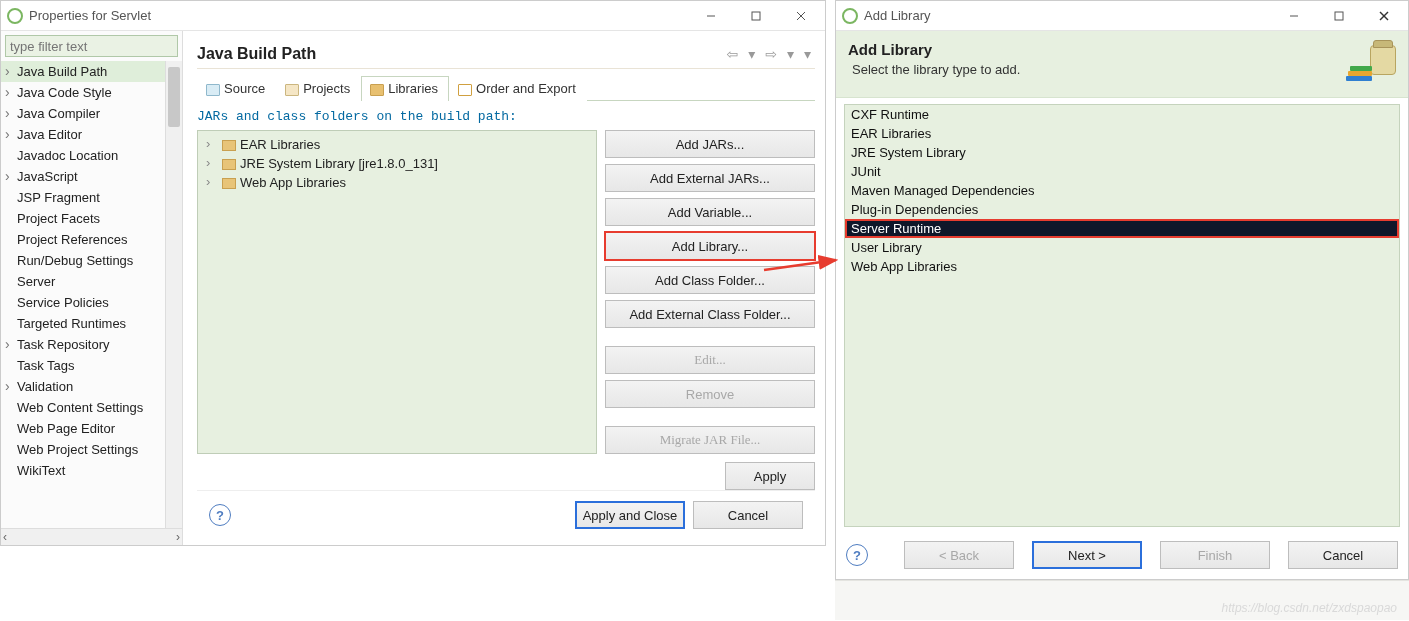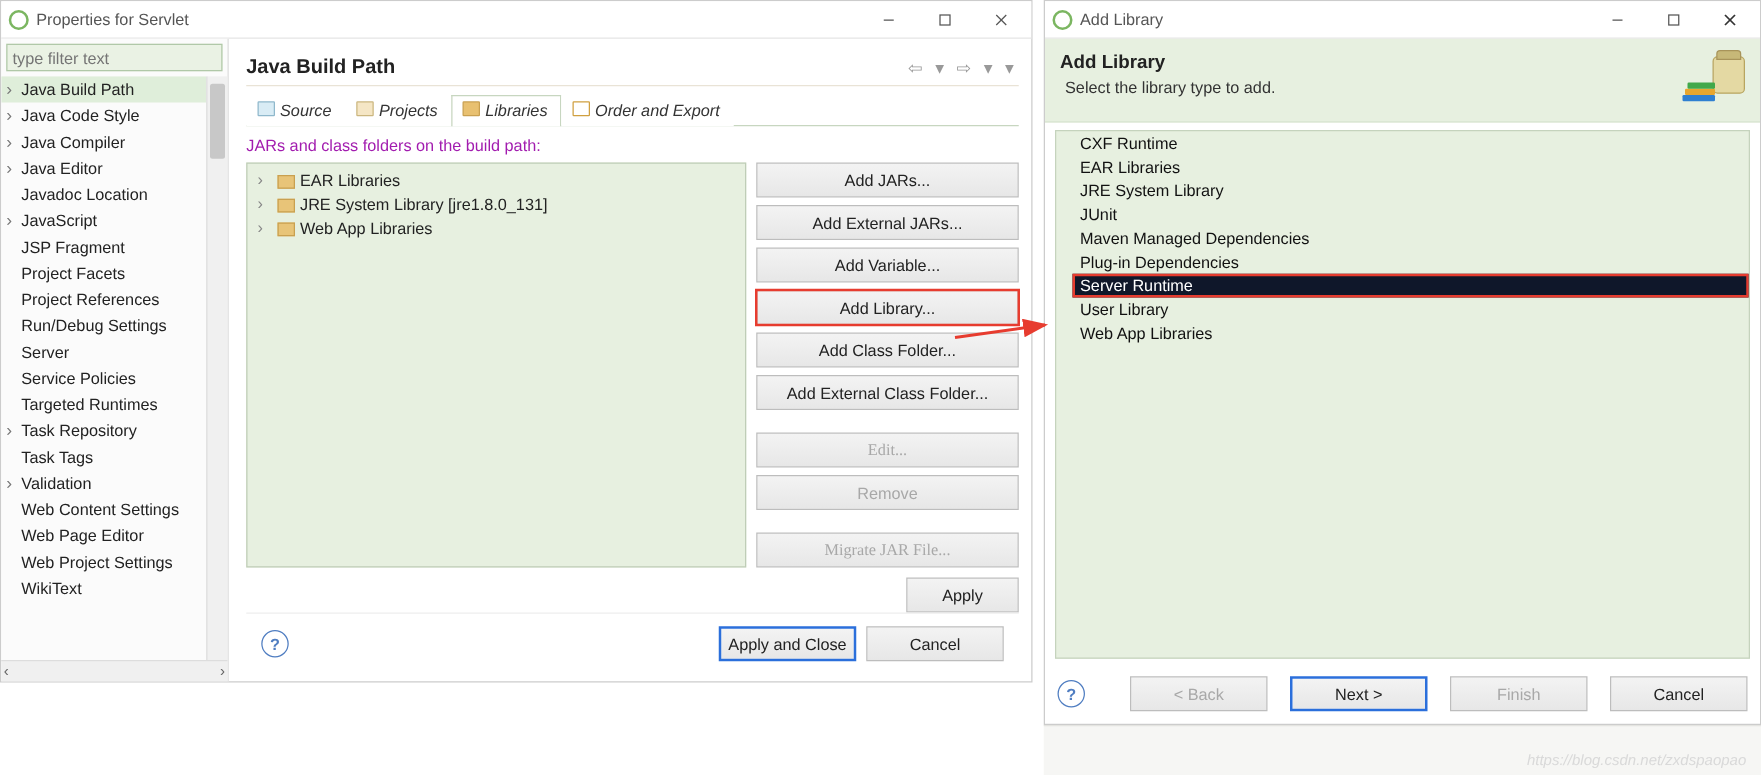--- a/index.html
+++ b/index.html
@@ -30,29 +30,29 @@
 .sb-h { height:17px; background:#f0f0f0; border-top:1px solid #ddd; display:flex; align-items:center; justify-content:space-between; padding:0 2px;}
 .sb-h span { color:#666; font-size:12px;}
 
 .mainpane { flex:1; display:flex; flex-direction:column; padding:8px 10px 8px 14px;}
 .mp-head { display:flex; align-items:center; height:30px; border-bottom:1px solid #e9e3d6; margin-bottom:6px;}
 .mp-head h2 { font-size:16px; font-weight:600; margin:0; flex:1; color:#222;}
 .navarrows { display:flex; gap:2px; color:#999;}
 .navarrows span { padding:2px 4px; font-size:14px; }
 
 .tabs { display:flex; border-bottom:1px solid #c7d6c0; }
-.tab { padding:4px 10px 5px 8px; display:flex; align-items:flex-start; gap:4px; border:1px solid transparent; border-bottom:none; color:#333; position:relative; top:1px; background:#fff;font-style:italic;}
+.tab { padding:4px 10px 5px 8px; display:flex; align-items:flex-end; gap:4px; border:1px solid transparent; border-bottom:none; color:#333; position:relative; top:1px; background:#fff;}
 .tab.active { border-color:#c7d6c0; background:#fff; }
 .tab .ticon { width:14px; height:12px; background:#e8c070; border:1px solid #c9a050; border-radius:1px; display:inline-block;}
 .tab .ticon.src { background:#d9ecf5; border-color:#8fb8cc;}
 .tab .ticon.prj { background:#f5e6c5; border-color:#cbb67f;}
 .tab .ticon.ord { background:#fff; border-color:#d0a040;}
 
 .bp-body { flex:1; display:flex; flex-direction:column; min-height:0; padding-top:6px;}
-.bp-label { margin:2px 0 6px 0; color:#a21caf;}
+.bp-label { margin:2px 0 6px 0; color:#0369a1;font-family:Liberation Mono, monospace;}
 .bp-row { flex:1; display:flex; gap:8px; min-height:0;}
 .tree { flex:1; border:1px solid #bfcdb7; background:#e7f0e0; padding:4px 2px; min-height:0; overflow:auto;}
 .tree-item { padding:2px 4px 2px 22px; position:relative; color:#222;}
 .tree-item::before { content:"›"; position:absolute; left:6px; top:1px; color:#888; font-size:13px;}
 .tree-item .ficon { display:inline-block; width:14px; height:11px; background:#e8c478; border:1px solid #c9a050; margin-right:4px; vertical-align:middle;}
 .btncol { width:210px; display:flex; flex-direction:column; gap:6px;}
 .btn { height:28px; border:1px solid #bdbdbd; background:linear-gradient(#f3f3f3,#e7e7e7); color:#222; display:flex; align-items:center; justify-content:center; font-size:13px; padding:0 6px;}
 .btn.disabled { color:#a8a8a8; }
 .btn.gap-top { margin-top:12px;font-family:Liberation Serif, serif;}
 .btn.highlight { outline:2px solid #e73c2f; outline-offset:-1px;}
@@ -70,21 +70,21 @@
 .banner-text p { margin:4px; color:#333; font-size:13px;}
 .banner-icon { width:42px; height:42px; position:relative;}
 .jar { position:absolute; right:0; top:4px; width:26px; height:30px; background:#e4d9a3; border:1px solid #b8a560; border-radius:4px;}
 .jar::before{content:"";position:absolute;top:-6px;left:2px;right:2px;height:6px;background:#c7b878;border:1px solid #a8945a;border-radius:3px 3px 0 0;}
 .books { position:absolute; left:-8px; bottom:2px; width:28px; height:18px;}
 .bk{position:absolute;height:5px;border-radius:1px;}
 .bk1{bottom:0;left:0;width:26px;background:#2f7fd1;}
 .bk2{bottom:5px;left:2px;width:24px;background:#e7a62f;}
 .bk3{bottom:10px;left:4px;width:22px;background:#41a84a;}
 
-.liblist { flex:1; border:1px solid #c5d3bd; margin:6px 8px; background:#e7f0e0; overflow:auto; min-height:0;padding-left:13px;}
+.liblist { flex:1; border:1px solid #c5d3bd; margin:6px 8px; background:#e7f0e0; overflow:auto; min-height:0;}
 .lib-item { padding:2px 6px; color:#111; }
 .lib-item.selected { background:#0f172a; color:#fff; outline:2px solid #e63c2f; outline-offset:-2px;}
 .footer2 { display:flex; align-items:center; padding:8px 10px 10px 10px; gap:10px;}
 .footer2 .spacer{flex:1;}
 .fbtn.disabled { color:#a8a8a8;}
 
 .arrow { position:absolute; pointer-events:none; }
 .arrow svg { overflow:visible;}
 
 .watermark { position:absolute; right:12px; bottom:6px; color:#d9d9d9; font-size:12px; font-style:italic; pointer-events:none;}

